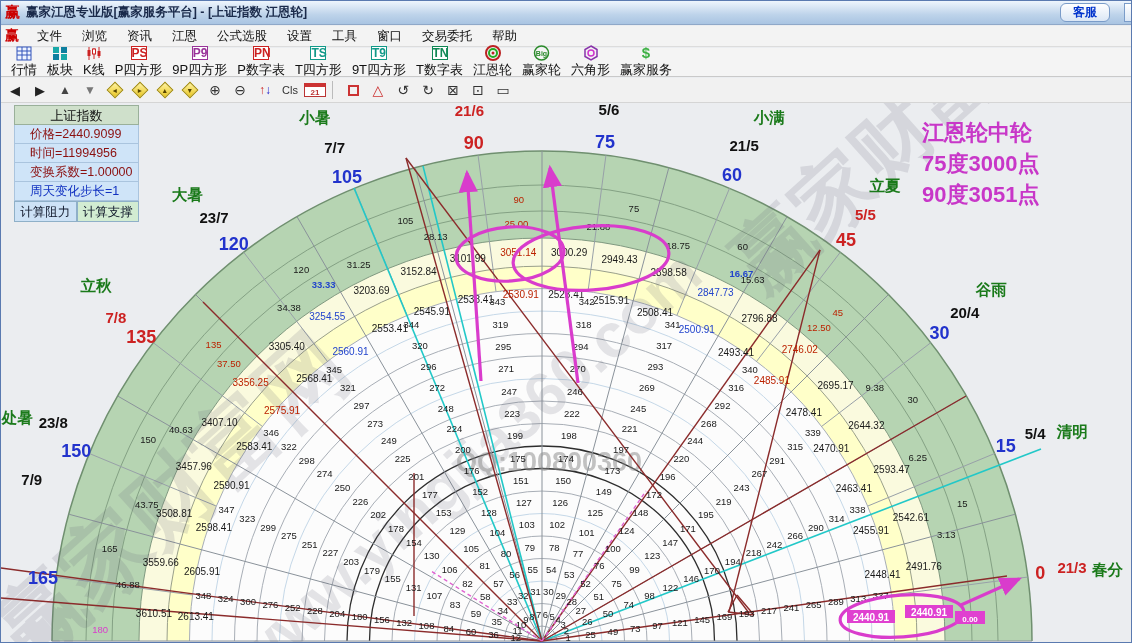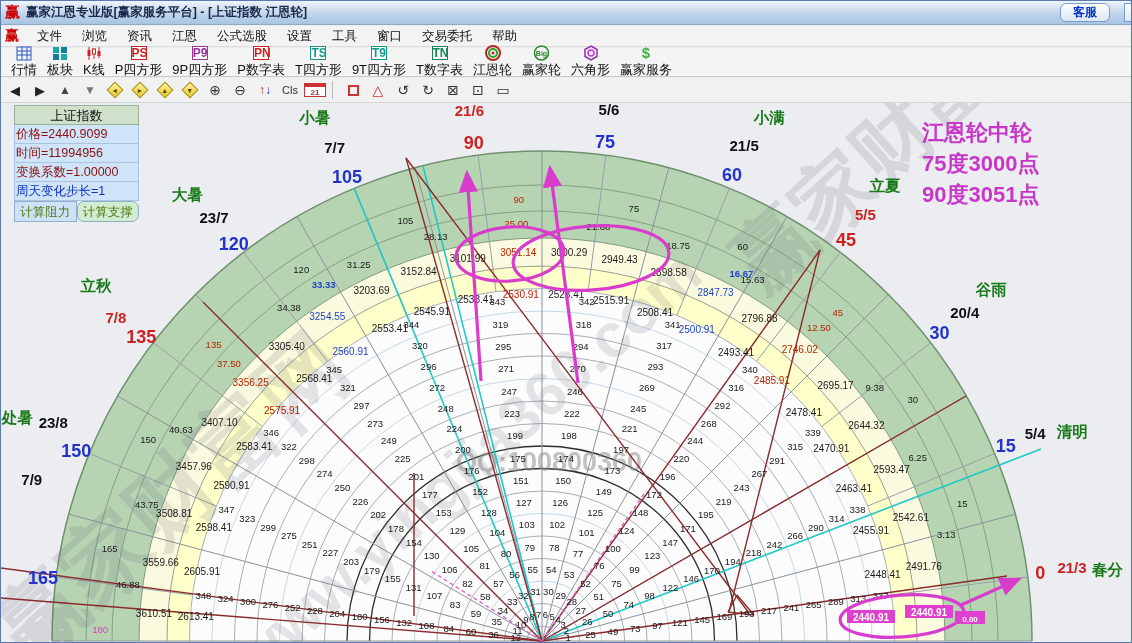--- a/index.html
+++ b/index.html
@@ -27,27 +27,27 @@
   #toolbar2{position:absolute;left:0;top:77px;width:1132px;height:25px;background:#f1f1f1;border-bottom:1px solid #d5d5d5;display:flex;align-items:center;}
   .tb2-item{display:inline-flex;width:22px;height:20px;margin-left:3px;align-items:center;justify-content:center;cursor:pointer;font-size:14px;color:#333;}
   .tb2-sep{width:1px;height:18px;background:#bbb;margin:0 6px;}
   .diamond{width:12px;height:12px;transform:rotate(45deg);background:linear-gradient(135deg,#fff3a0,#e8c520);border:1px solid #a08800;display:inline-flex;align-items:center;justify-content:center;}
   .diamond span{transform:rotate(-45deg);font-size:8px;color:#554400;font-weight:bold;}
   .cal{width:23px;height:14px;border:1px solid #b33;background:#fff;font-size:8px;font-weight:bold;color:#b33;text-align:center;line-height:12px;border-top:4px solid #c33;}
   .sq{width:11px;height:11px;border:2px solid #c33;}
   
   #sidepanel{position:absolute;left:13px;top:104px;width:125px;z-index:5;font-weight:normal;}
   #sp-title{height:20px;background:#cfe0cb;border:1px solid #9ab09a;text-align:center;font-size:13px;color:#111;line-height:19px;}
-  .sp-row{height:19px;background:#cfe4f8;border:1px solid #aac4de;border-top:none;font-size:12.5px;line-height:18px;white-space:nowrap;overflow:hidden;padding-left:1px;}
+  .sp-row{height:19px;background:#cfe4f8;border:1px solid #aac4de;border-top:none;font-size:12.5px;line-height:18px;white-space:nowrap;overflow:hidden;padding-left:15px;}
   .sp-red{color:#8b1010;}
   .sp-blue{color:#1030c0;}
   #sp-btns{display:flex;}
-  .sp-btn{flex:1;height:21px;font-size:12.5px;text-align:center;line-height:20px;border:1px solid #8fb0c8;cursor:pointer;color:#4d7c0f;}
+  .sp-btn{flex:1;height:21px;font-size:12.5px;text-align:center;line-height:20px;border:1px solid #8fb0c8;cursor:pointer;color:#0f172a;}
   #sp-btn-res{background:#cde2f6;}
-  #sp-btn-sup{background:#d2ecd2;border-radius:7px;}
+  #sp-btn-sup{background:#d2ecd2;}
   
   #chart{position:absolute;left:0;top:102px;width:1132px;height:541px;}
   
   #gann-note{position:absolute;left:921px;top:116px;z-index:6;font-size:22px;font-weight:bold;color:#c837c8;line-height:31px;white-space:nowrap;}
 </style>
 </head>
 <body>
 <div id="app">
 
 <div id="titlebar">

